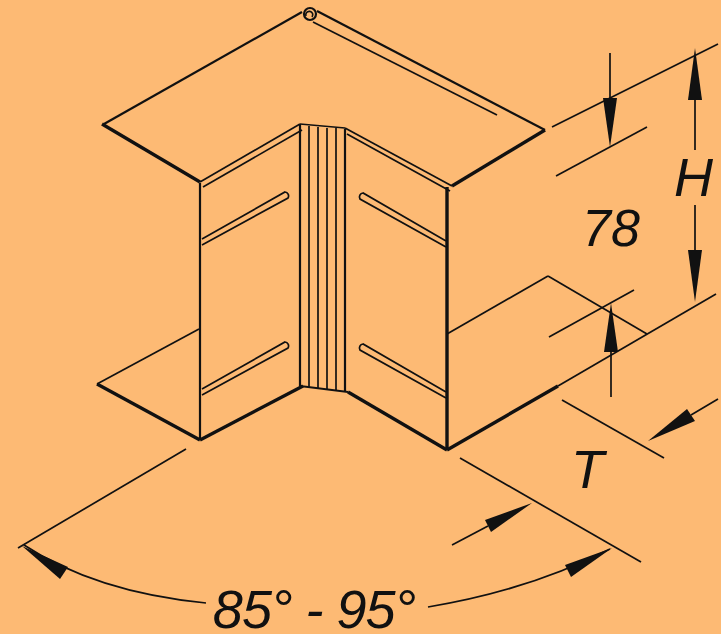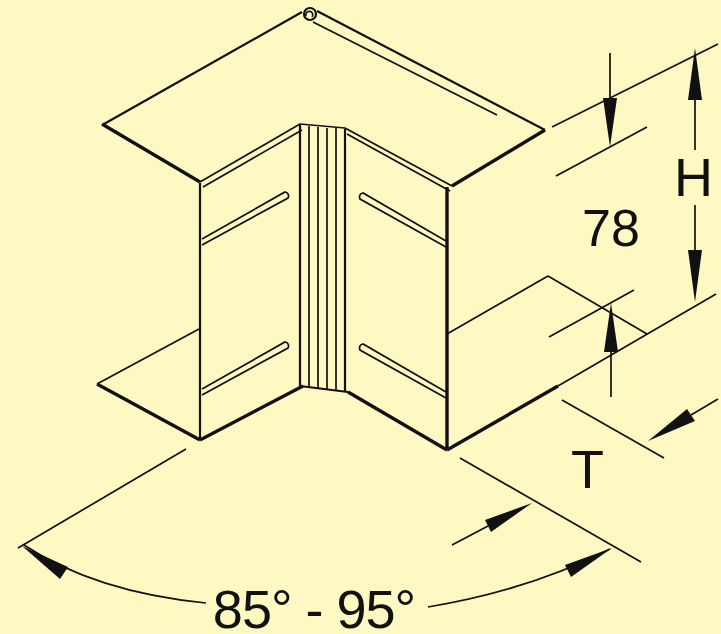--- a/index.html
+++ b/index.html
@@ -1,17 +1,17 @@
 <!DOCTYPE html>
 <html><head>
 <meta charset="utf-8">
 <style>
   html,body{margin:0;padding:0;background:#ffffff;}
-  .stage{position:relative;width:721px;height:634px;background:#fef9c3;overflow:hidden;
-         font-family:"Liberation Sans", sans-serif;}
+  .stage{position:relative;width:721px;height:634px;background:#fdba74;overflow:hidden;
+         font-family:"Liberation Sans", sans-serif;font-style:italic;}
   svg{display:block}
   .tk{stroke:#111;stroke-width:3.4;fill:none;stroke-linecap:butt;}
   .md{stroke:#111;stroke-width:2.2;fill:none;stroke-linecap:butt;}
   .tn{stroke:#111;stroke-width:1.7;fill:none;stroke-linecap:butt;}
   .ah{fill:#111;stroke:none;}
   .dimtext{fill:#111;font-family:"Liberation Sans", sans-serif;}
   .f52{font-size:52px;}
   .f54{font-size:54px;letter-spacing:-1px;}
 </style>
 </head>

